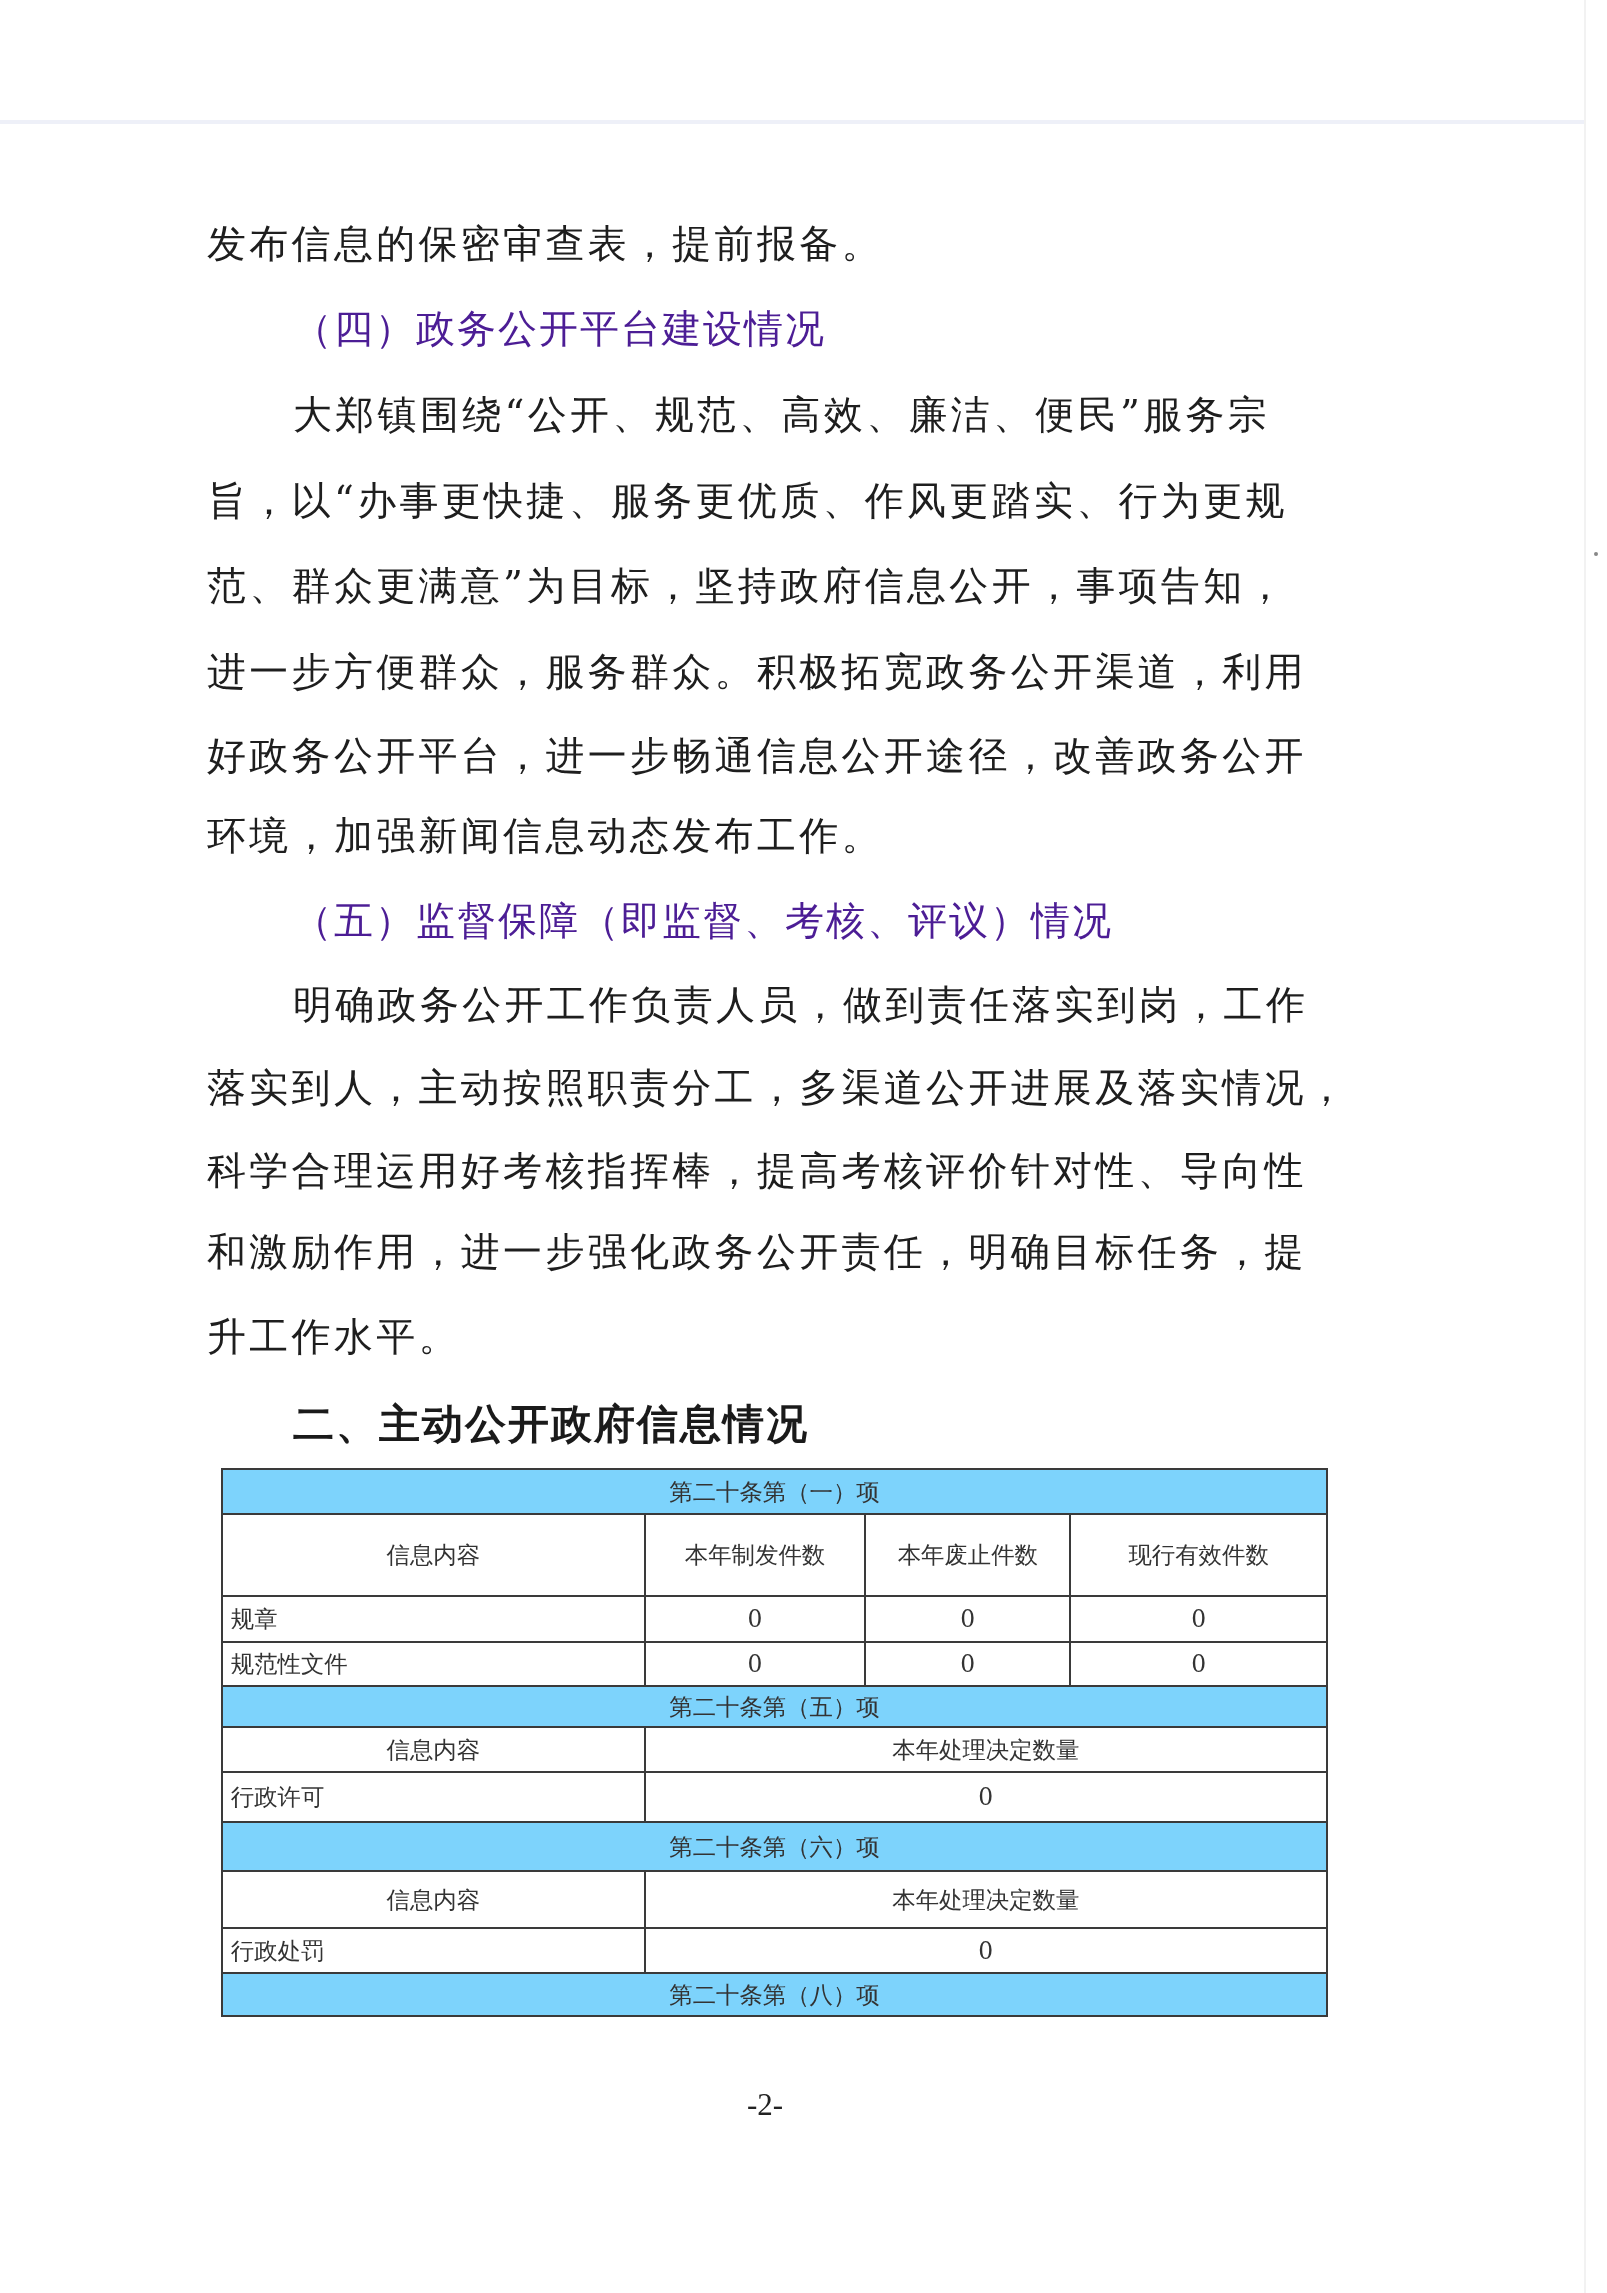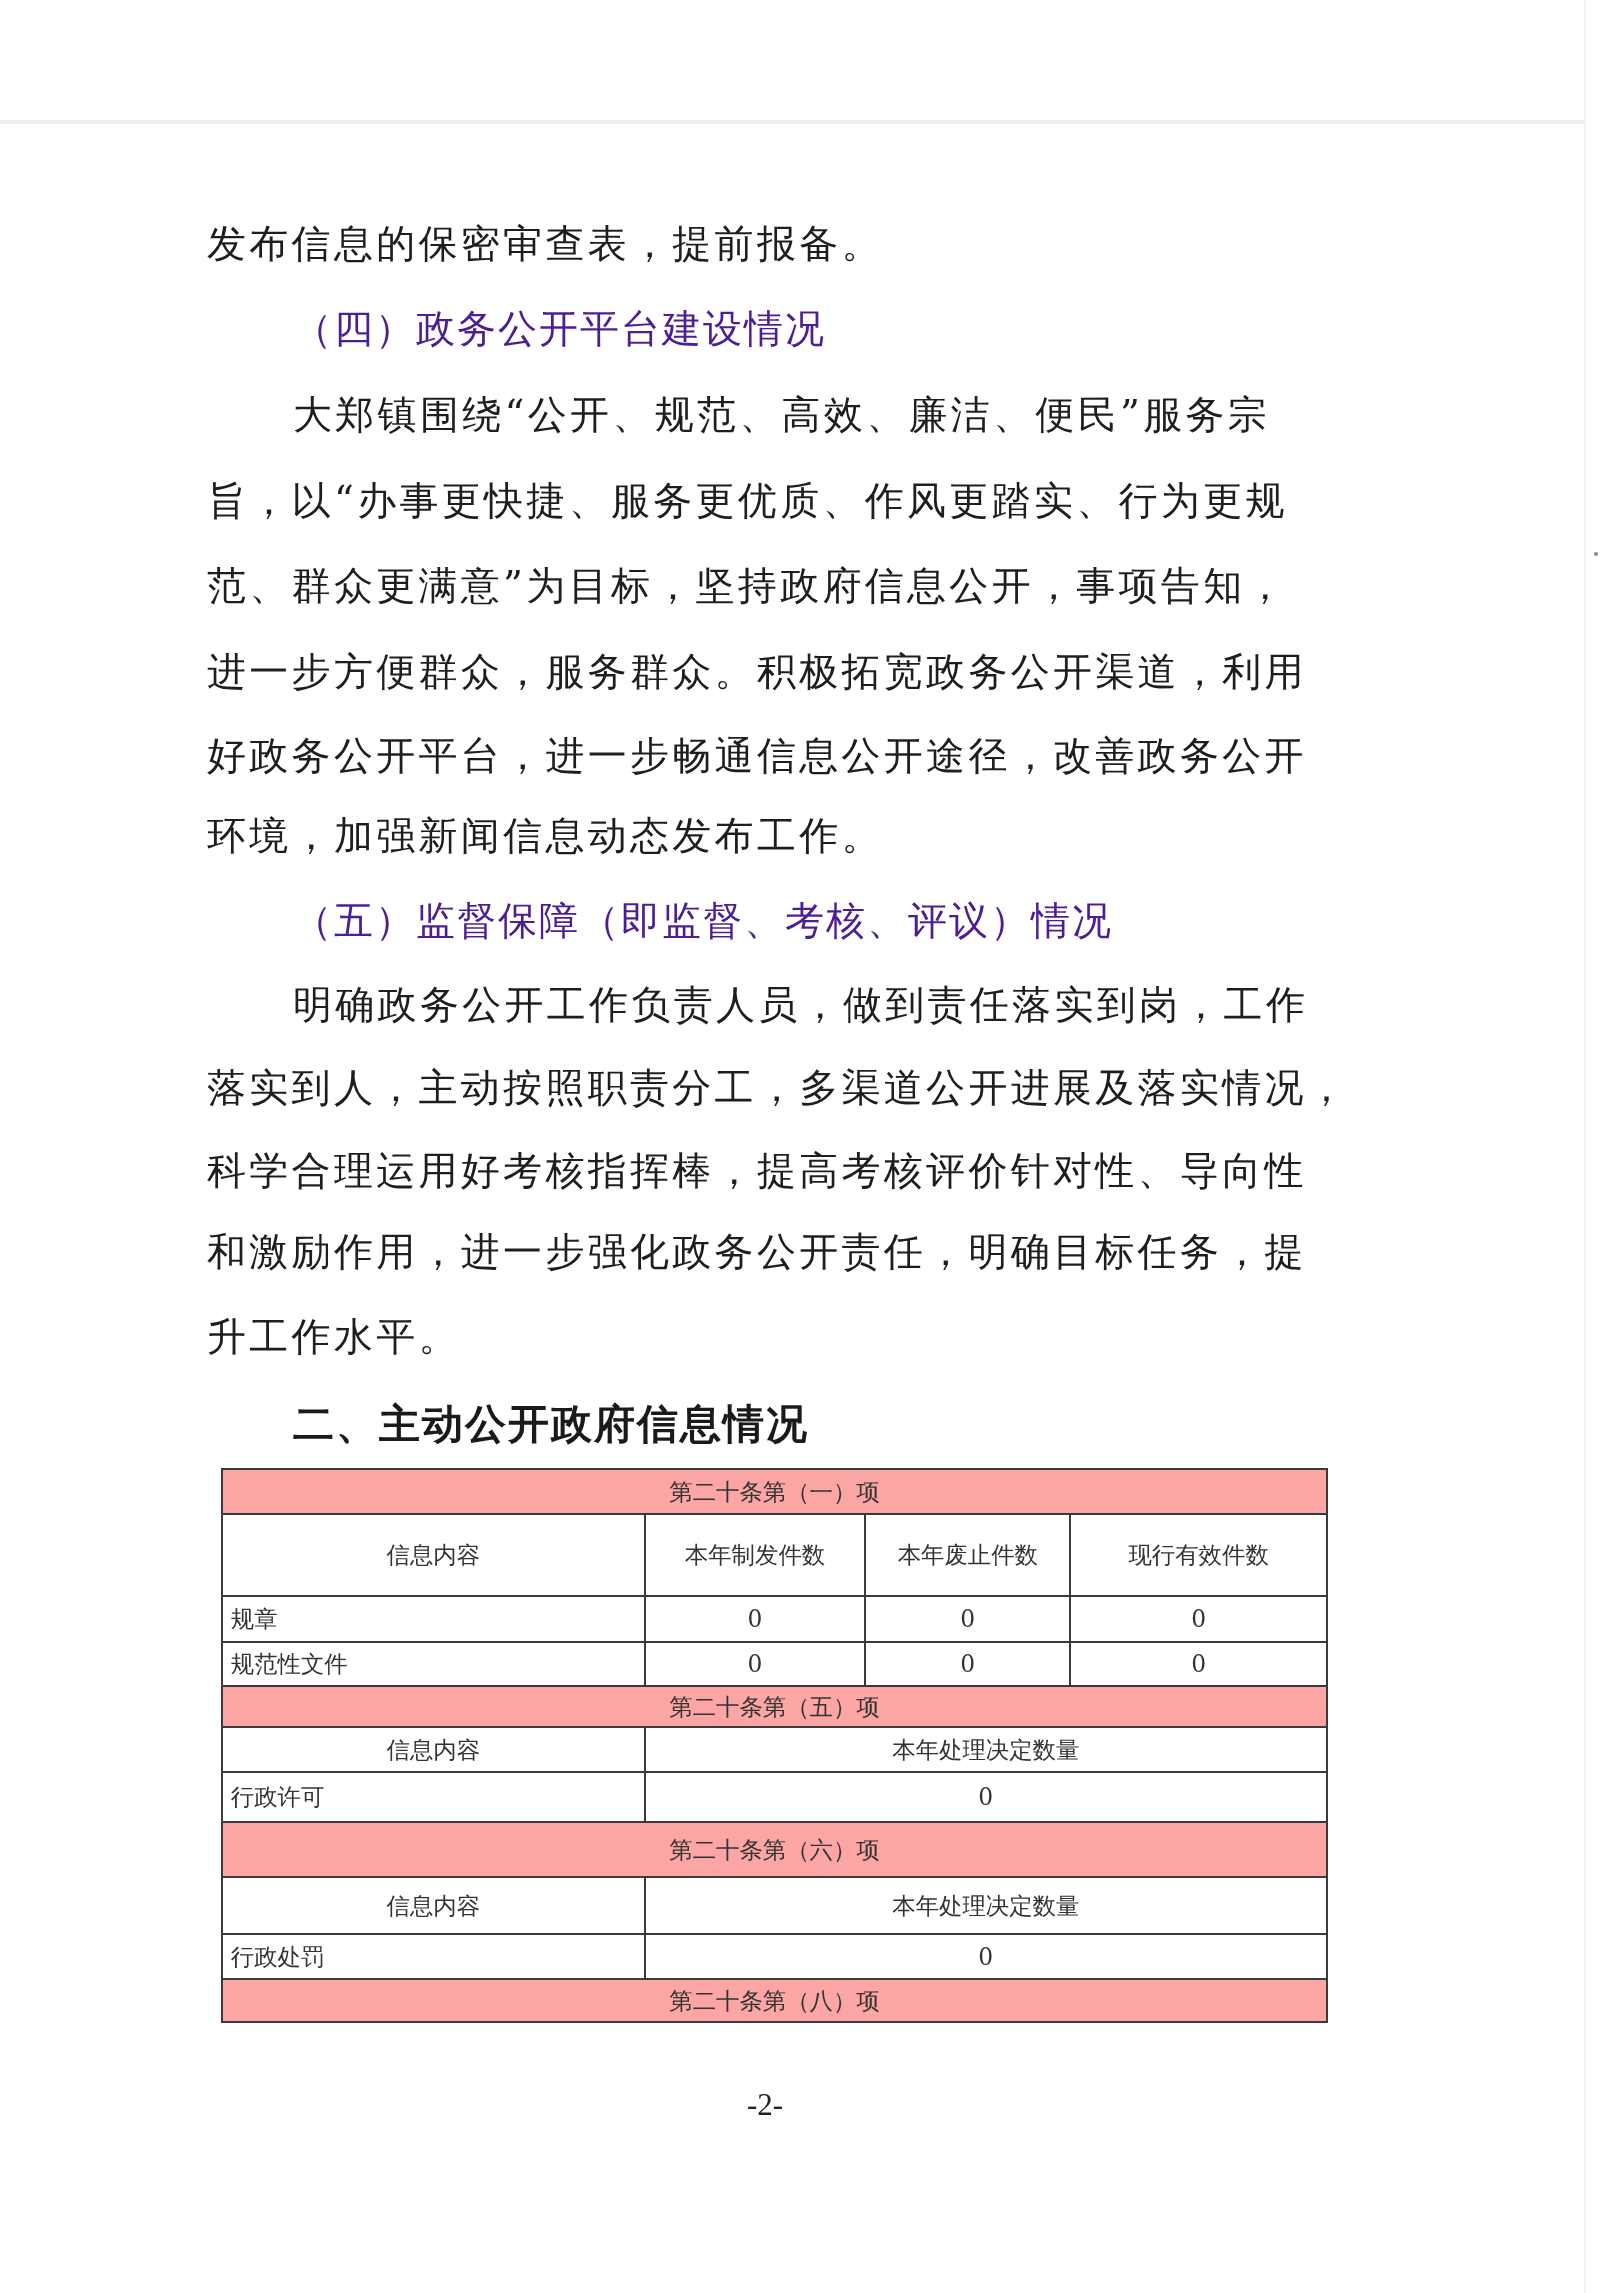--- a/index.html
+++ b/index.html
@@ -8,21 +8,21 @@
   .topline { position:absolute; left:0; top:120px; width:1585px; height:3.9px; background:#eef0f8; }
   .rightedge { position:absolute; left:1584px; top:0; width:2px; height:2294px; background:#f2f2f2; }
   .dot { position:absolute; width:3.9px; height:3.9px; border-radius:50%; background:#888; }
   .line { position:absolute; left:207px; width:1136px; font-size:39px; line-height:49px; letter-spacing:3.3px; white-space:nowrap; color:#1e1e1e; }
   .line.indent { left:293px; }
   .line.sub { left:293px; letter-spacing:2px; color:#4c1d95; }
   .heading { position:absolute; left:293px; top:1397px; font-family:"DejaVu Sans","Liberation Sans",sans-serif; font-size:41px; font-weight:bold; letter-spacing:2px; color:#1a1a1a; }
   table.t { position:absolute; left:221px; top:1468px; width:1107px; border-collapse:collapse;
             font-family:"DejaVu Serif","Liberation Serif",serif; font-size:23.4px; color:#333; }
   table.t td { border:2px solid #3a3a3a; padding:0 7.8px; }
-  tr.band td { background:#fca5a5; text-align:center; }
+  tr.band td { background:#7dd3fc; text-align:center; }
   td.c { text-align:center; }
   td.l { text-align:left; }
   .pageno { position:absolute; left:747px; top:2087px; font-family:"Liberation Serif",serif; font-size:31px; color:#222; }
 </style>
 </head>
 <body>
 
 <div class="topline"></div>
 <div class="rightedge"></div>
 <div class="dot" style="left:1594px;top:552px;"></div>
@@ -79,21 +79,21 @@
   </tr>
   <tr style="height:45px">
     <td class="c">信息内容</td>
     <td class="c" colspan="3">本年处理决定数量</td>
   </tr>
   <tr style="height:50px">
     <td class="l">行政许可</td>
     <td class="c" colspan="3">0</td>
   </tr>
 
-  <tr class="band" style="height:55px">
+  <tr class="band" style="height:49px">
     <td colspan="4">第二十条第（六）项</td>
   </tr>
   <tr style="height:57px">
     <td class="c">信息内容</td>
     <td class="c" colspan="3">本年处理决定数量</td>
   </tr>
   <tr style="height:45px">
     <td class="l">行政处罚</td>
     <td class="c" colspan="3">0</td>
   </tr>

